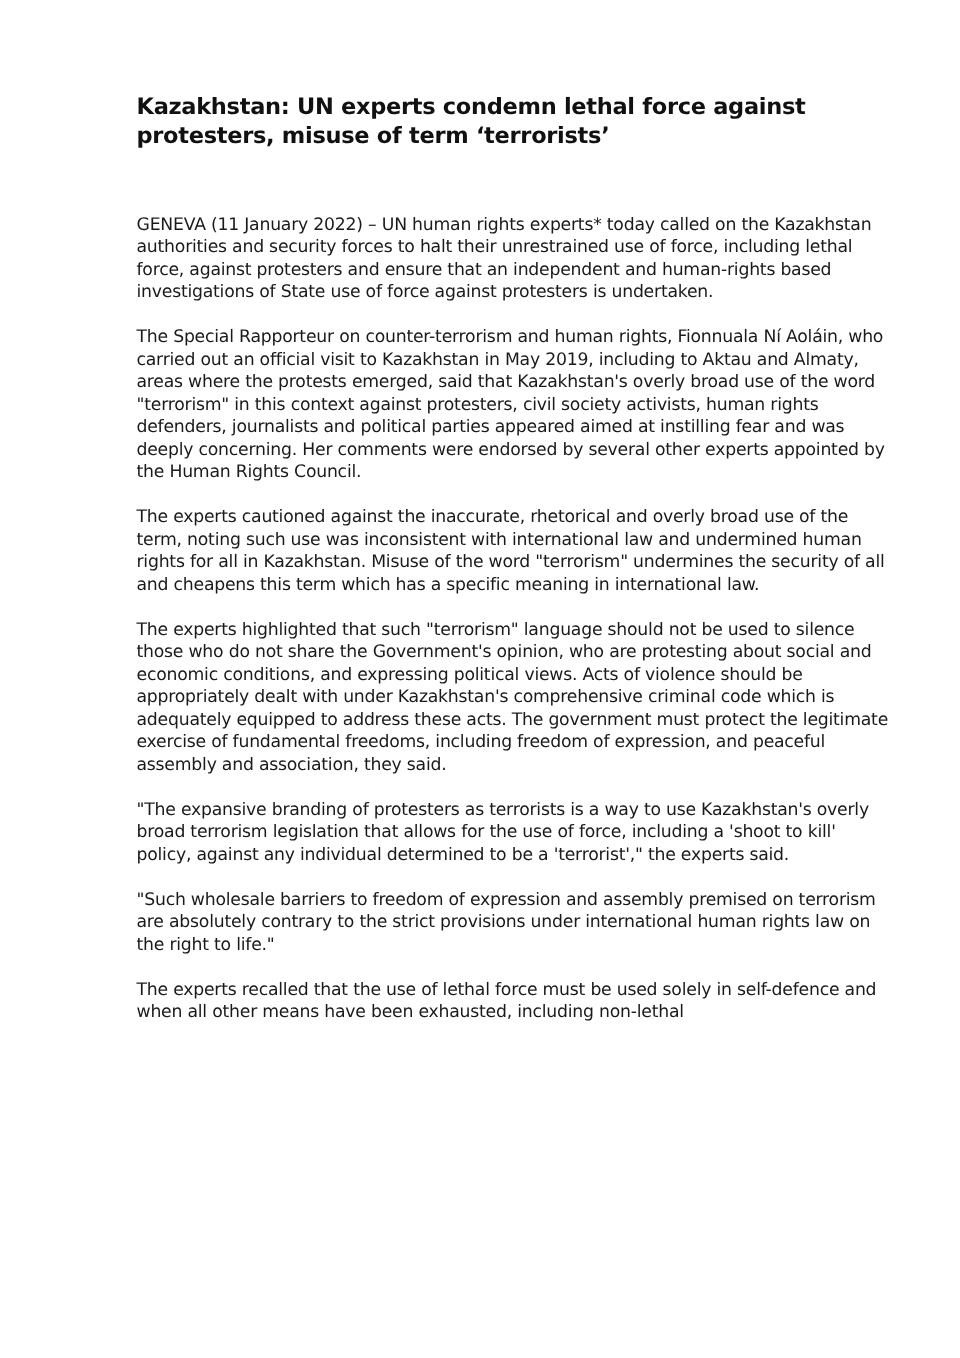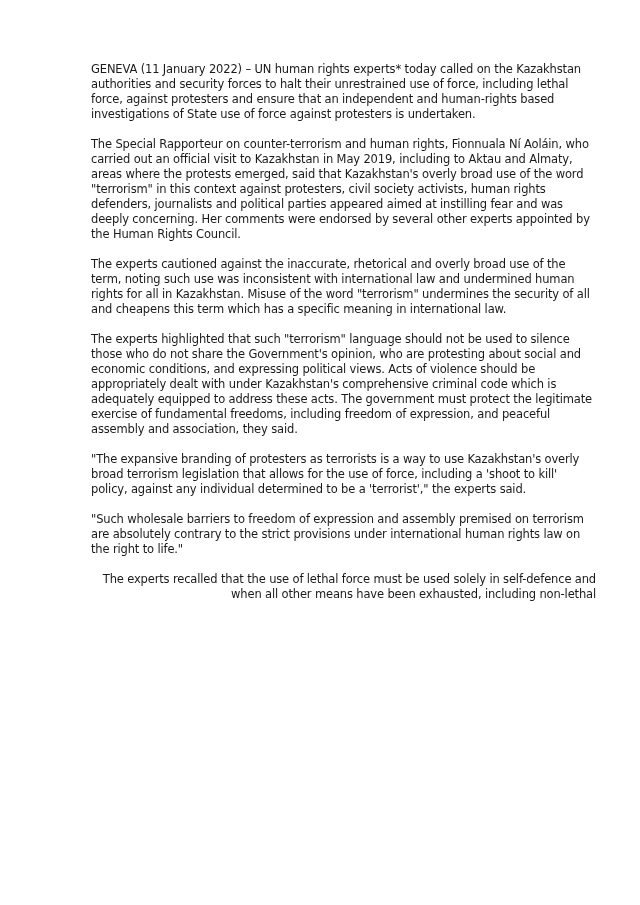--- a/index.html
+++ b/index.html
@@ -40,28 +40,28 @@
   .article p {
     margin: 0 0 15px 0;
     font-size: 11.5px;
     line-height: 15px;
     letter-spacing: -0.15px;
     color: #1a1a1a;
     text-align: left;
   }
   .article p:last-child {
     margin-bottom: 12px;
-    text-align: right;
   }
 </style>
 </head>
 <body>
 
 <div class="page">
   <div class="article">
+    <h1>Kazakhstan: UN experts condemn lethal force against protesters, misuse of term ‘terrorists’</h1>
     <p>GENEVA (11 January 2022) – UN human rights experts* today called on the Kazakhstan authorities and security forces to halt their unrestrained use of force, including lethal force, against protesters and ensure that an independent and human-rights based investigations of State use of force against protesters is undertaken.</p>
     <p>The Special Rapporteur on counter-terrorism and human rights, Fionnuala Ní Aoláin, who carried out an official visit to Kazakhstan in May 2019, including to Aktau and Almaty, areas where the protests emerged, said that Kazakhstan's overly broad use of the word "terrorism" in this context against protesters, civil society activists, human rights defenders, journalists and political parties appeared aimed at instilling fear and was deeply concerning. Her comments were endorsed by several other experts appointed by the Human Rights Council.</p>
     <p>The experts cautioned against the inaccurate, rhetorical and overly broad use of the term, noting such use was inconsistent with international law and undermined human rights for all in Kazakhstan. Misuse of the word "terrorism" undermines the security of all and cheapens this term which has a specific meaning in international law.</p>
     <p>The experts highlighted that such "terrorism" language should not be used to silence those who do not share the Government's opinion, who are protesting about social and economic conditions, and expressing political views. Acts of violence should be appropriately dealt with under Kazakhstan's comprehensive criminal code which is adequately equipped to address these acts. The government must protect the legitimate exercise of fundamental freedoms, including freedom of expression, and peaceful assembly and association, they said.</p>
     <p>"The expansive branding of protesters as terrorists is a way to use Kazakhstan's overly broad terrorism legislation that allows for the use of force, including a 'shoot to kill' policy, against any individual determined to be a 'terrorist'," the experts said.</p>
     <p>"Such wholesale barriers to freedom of expression and assembly premised on terrorism are absolutely contrary to the strict provisions under international human rights law on the right to life."</p>
     <p>The experts recalled that the use of lethal force must be used solely in self-defence and when all other means have been exhausted, including non-lethal</p>
   </div>
 </div>
 

